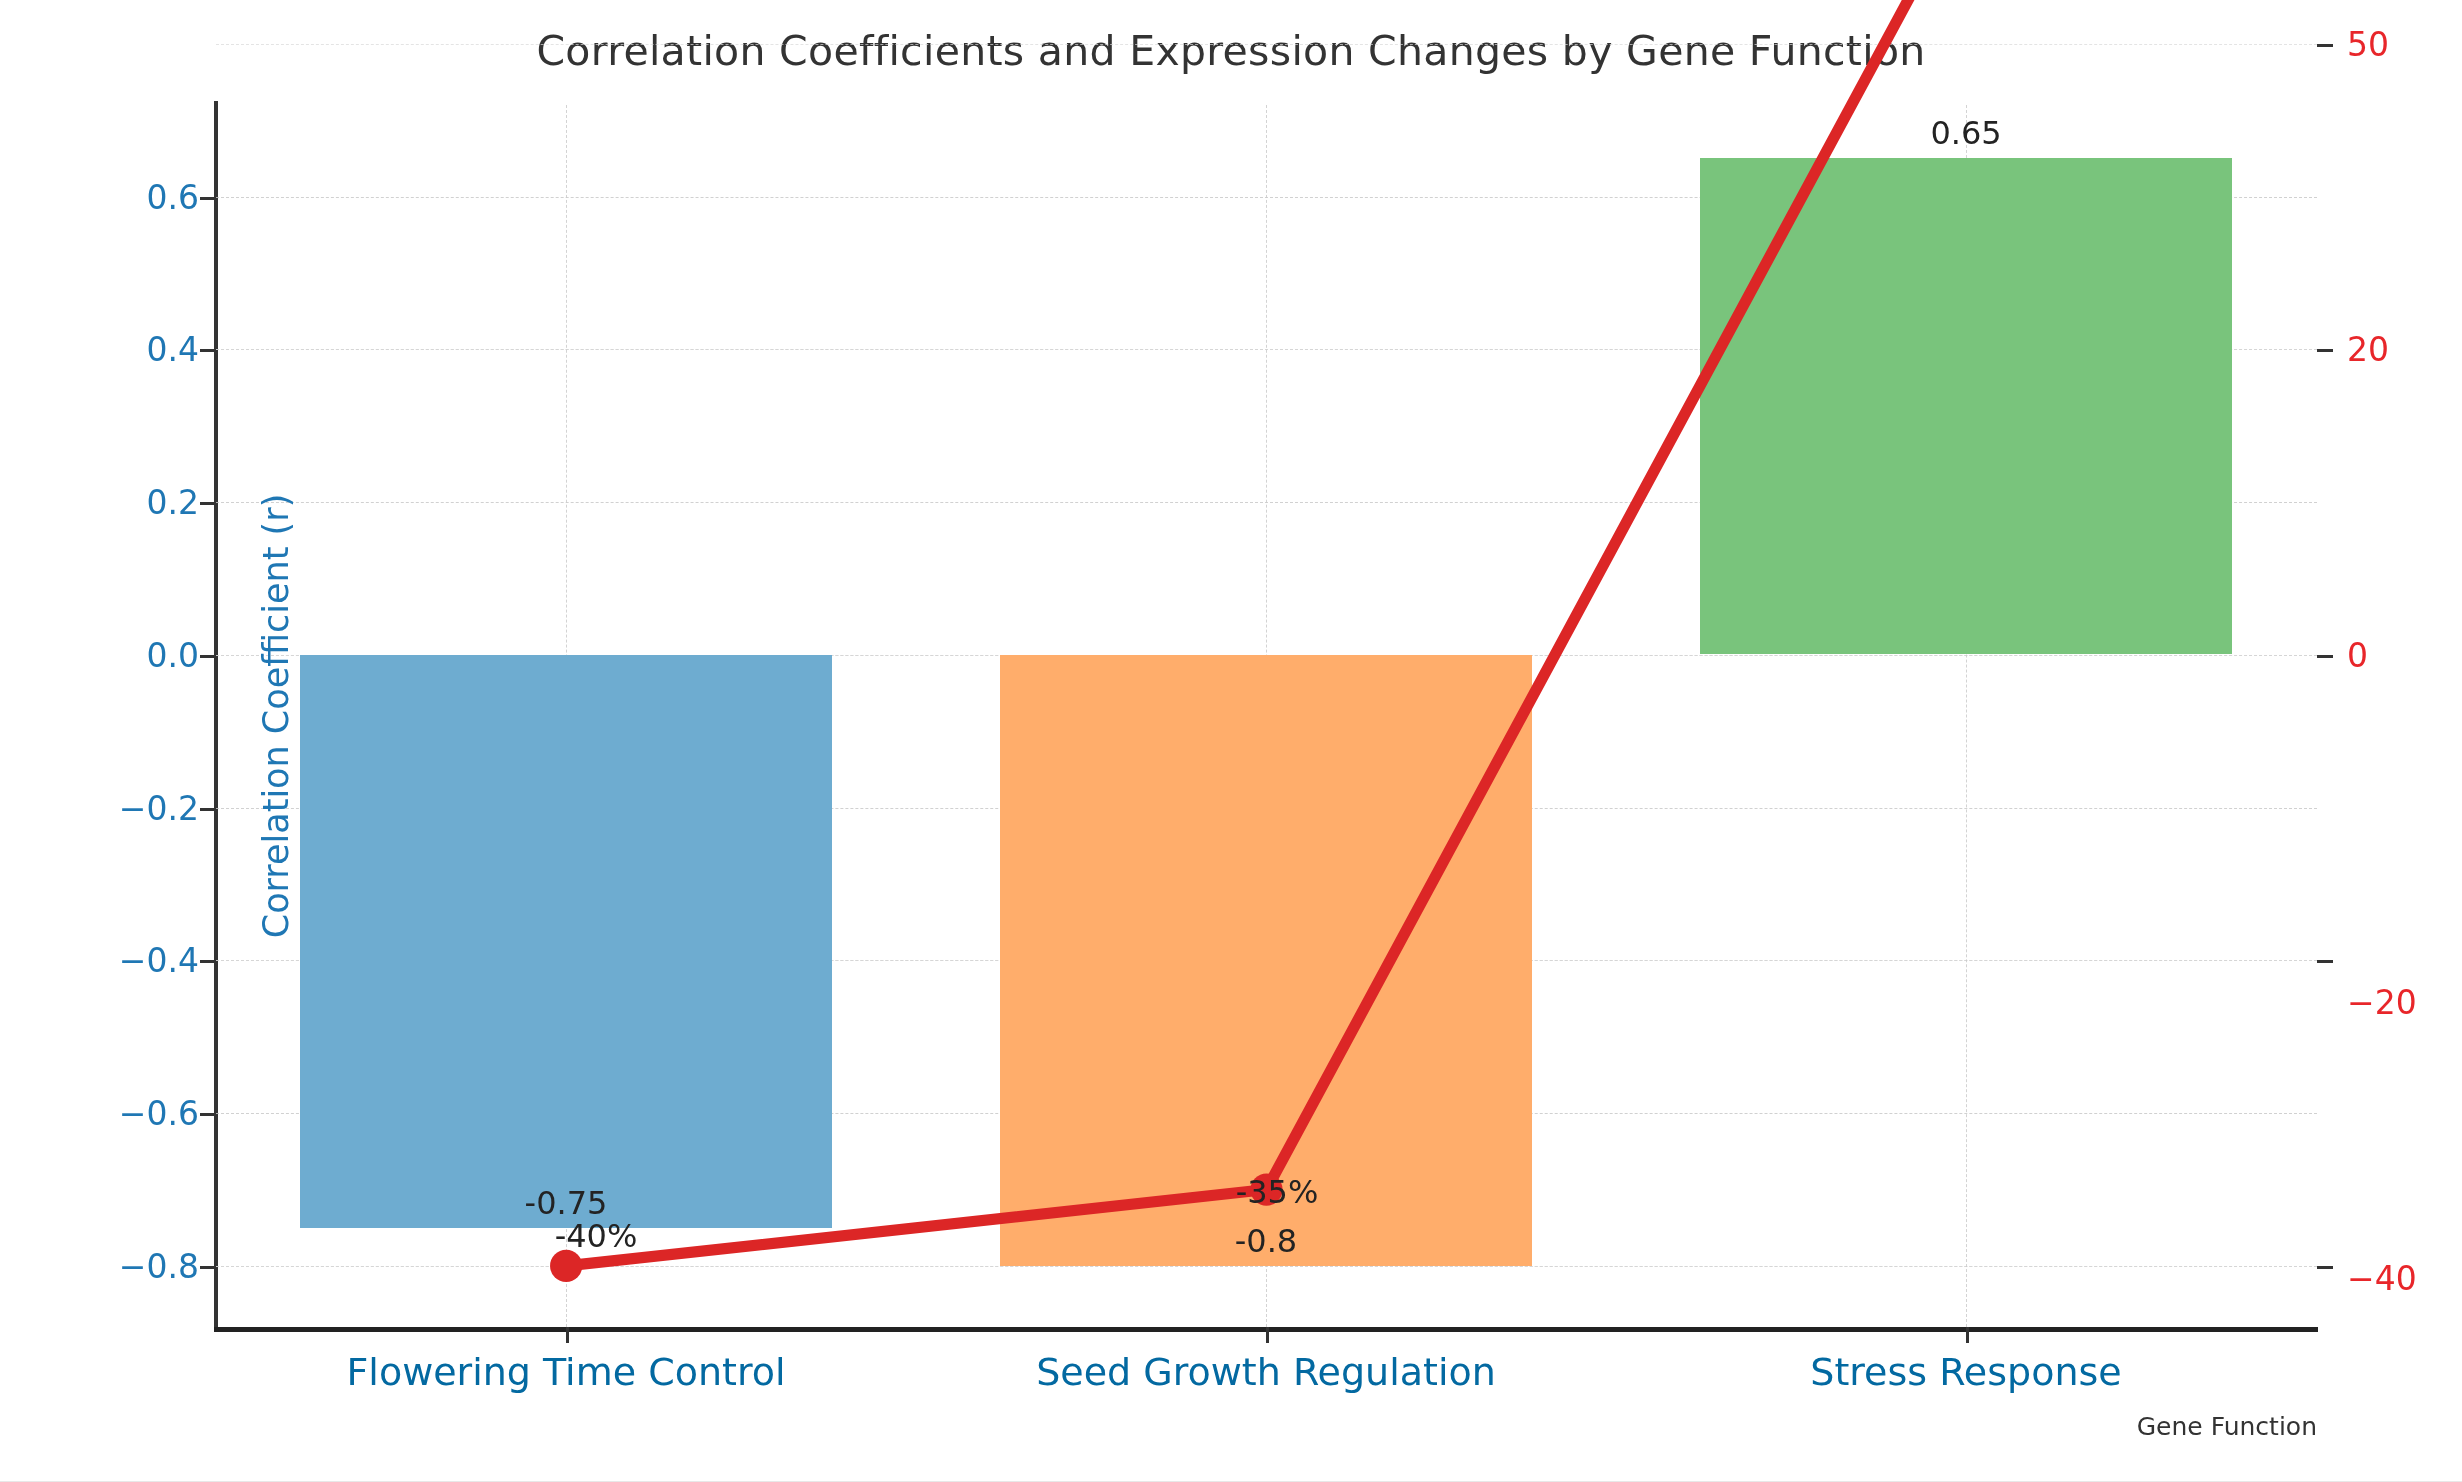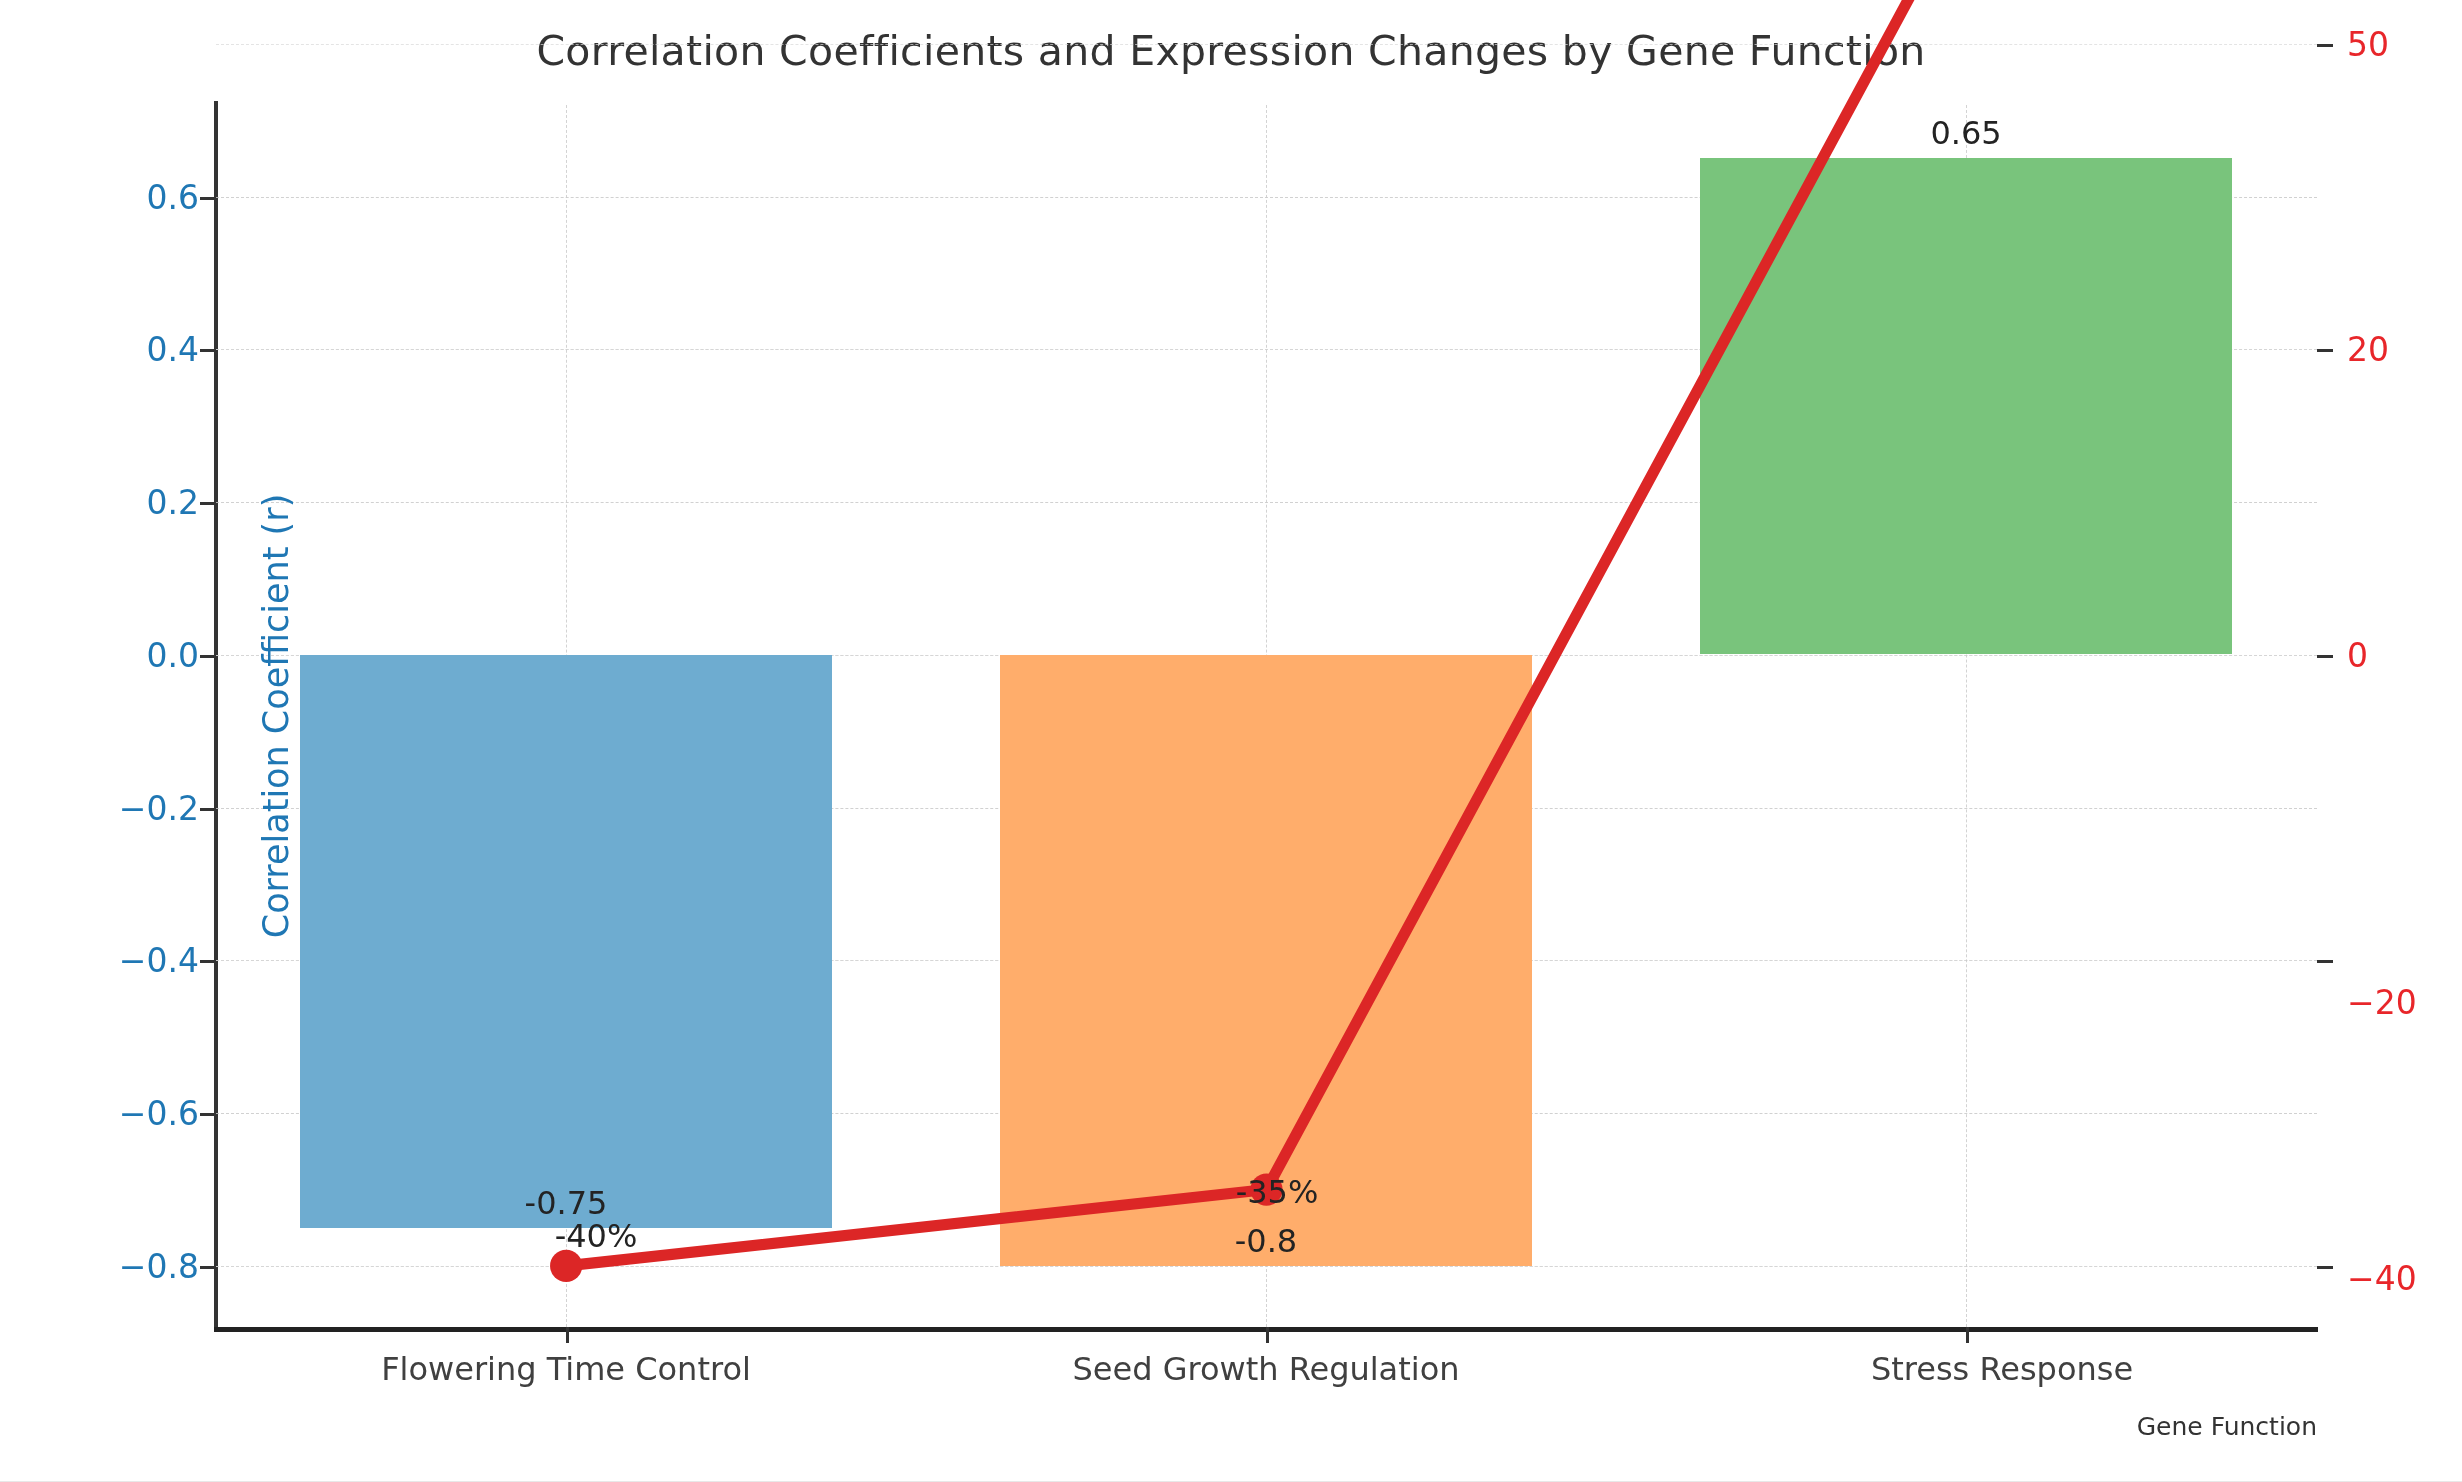--- a/index.html
+++ b/index.html
@@ -94,22 +94,22 @@
   }
   .xtick{
     position:absolute;
     top:1222px;height:16px;width:0;
     border-left:3.7px solid #333333;
   }
   .xtick-label{
     position:absolute;
     top:1245px;
     text-align:center;
-    font-size:32px;
-    color:#404040;
+    font-size:38px;
+    color:#0369a1;
     transform:translateX(-50%);
     white-space:nowrap;
   }
   
   #ylabel-left{
     position:absolute;
     left:-162px;
     top:50%;
     transform:translateY(-50%) rotate(-90deg);
     transform-origin:center center;
@@ -214,21 +214,21 @@
         <div class="ytick-right-label" style="top: 897px;">−20</div>
         <div class="ytick-right" style="top: 1161px;"></div>
         <div class="ytick-right-label" style="top: 1161px; margin-top: 12px;">−40</div>
       </div>
     <div id="xtick-layer">
         <div class="xtick" style="left: 350px;"></div>
         <div class="xtick-label" style="left: 350px;">Flowering Time Control</div>
         <div class="xtick" style="left: 1050px;"></div>
         <div class="xtick-label" style="left: 1050px;">Seed Growth Regulation</div>
         <div class="xtick" style="left: 1750px;"></div>
-        <div class="xtick-label" style="left: 1786px;">Stress Response</div>
+        <div class="xtick-label" style="left: 1750px;">Stress Response</div>
       </div>
 
     <div id="bars-layer">
         <div class="bar" style="left: 84px; top: 550px; width: 532px; height: 573px; background: rgb(110, 172, 208);"></div>
         <div class="bar" style="left: 784px; top: 550px; width: 532px; height: 611px; background: rgb(255, 173, 107);"></div>
         <div class="bar" style="left: 1484px; top: 53px; width: 532px; height: 496px; background: rgb(121, 196, 124);"></div>
       </div>
 
     <svg id="line-svg" viewBox="0 0 3390 1972" preserveAspectRatio="none">
       <polyline id="line-path" fill="none" stroke="#DC2626" stroke-width="18" stroke-linejoin="round" stroke-linecap="round" points="565,1873.4 1695,1750.15 2825,-345.0999999999999"></polyline>

